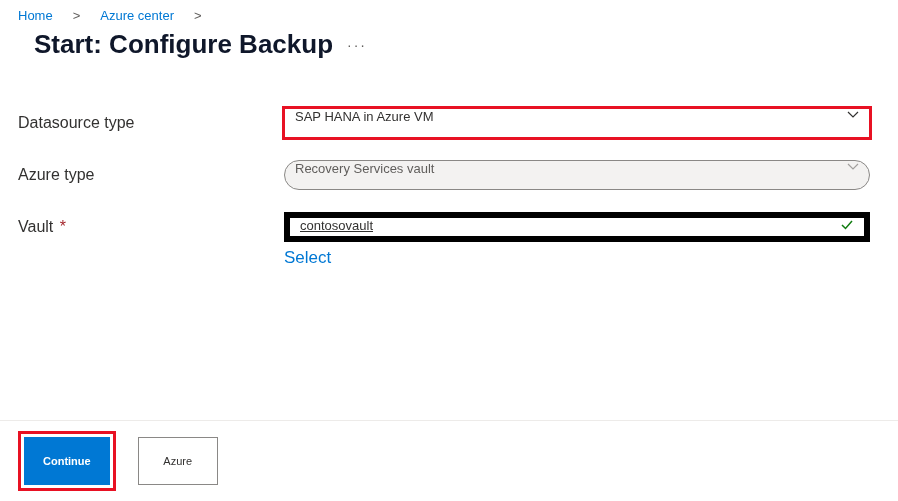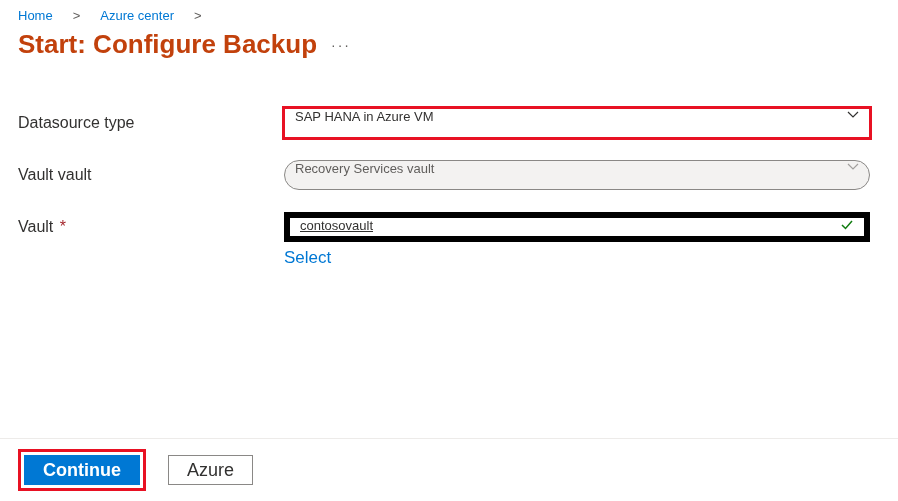--- a/index.html
+++ b/index.html
@@ -25,21 +25,22 @@
     .breadcrumb .sep { color: #605e5c; }
     .title-row {
       display: flex;
       align-items: center;
       gap: 14px;
       margin-bottom: 48px;
     }
     .page-title {
       font-size: 26px;
       font-weight: 600;
-      color: #c2410c;
+      color: #0f172a;
+      margin-left: 16px;
     }
     .more-dots {
       letter-spacing: 2px;
       color: #605e5c;
       font-size: 14px;
     }
     .form-row {
       display: flex;
       align-items: flex-start;
       margin-bottom: 22px;
@@ -105,24 +106,24 @@
       left: 0;
       right: 0;
       bottom: 0;
       border-top: 1px solid #edebe9;
       padding: 10px 18px;
       display: flex;
       gap: 22px;
       align-items: center;
     }
     .btn {
-      height: 30px;
+      height: 48px;
       min-width: 80px;
       padding: 12px 18px;
-      font-size: 18px;
+      font-size: 11px;
       border: 1px solid #8a8886;
       background: #fff;
       color: #323130;
       cursor: pointer;
       display: inline-flex;
       align-items: center;
       justify-content: center;
     }
     .btn.primary {
       background: #0078d4;
@@ -159,21 +160,21 @@
       <span class="chevron">
         <svg viewBox="0 0 12 12">
             <path d="M1 3 L6 8 L11 3" stroke="#323130" stroke-width="1.2" fill="none"></path>
           </svg>
       </span>
     </div>
   </div>
 </div>
 
 <div class="form-row">
-  <div class="form-label">Vault vault</div>
+  <div class="form-label">Azure type</div>
   <div class="control-wrap">
     <div class="select-box disabled">
       <span>Recovery Services vault</span>
       <span class="chevron">
         <svg viewBox="0 0 12 12">
             <path d="M1 3 L6 8 L11 3" stroke="#a19f9d" stroke-width="1.2" fill="none"></path>
           </svg>
       </span>
     </div>
   </div>

